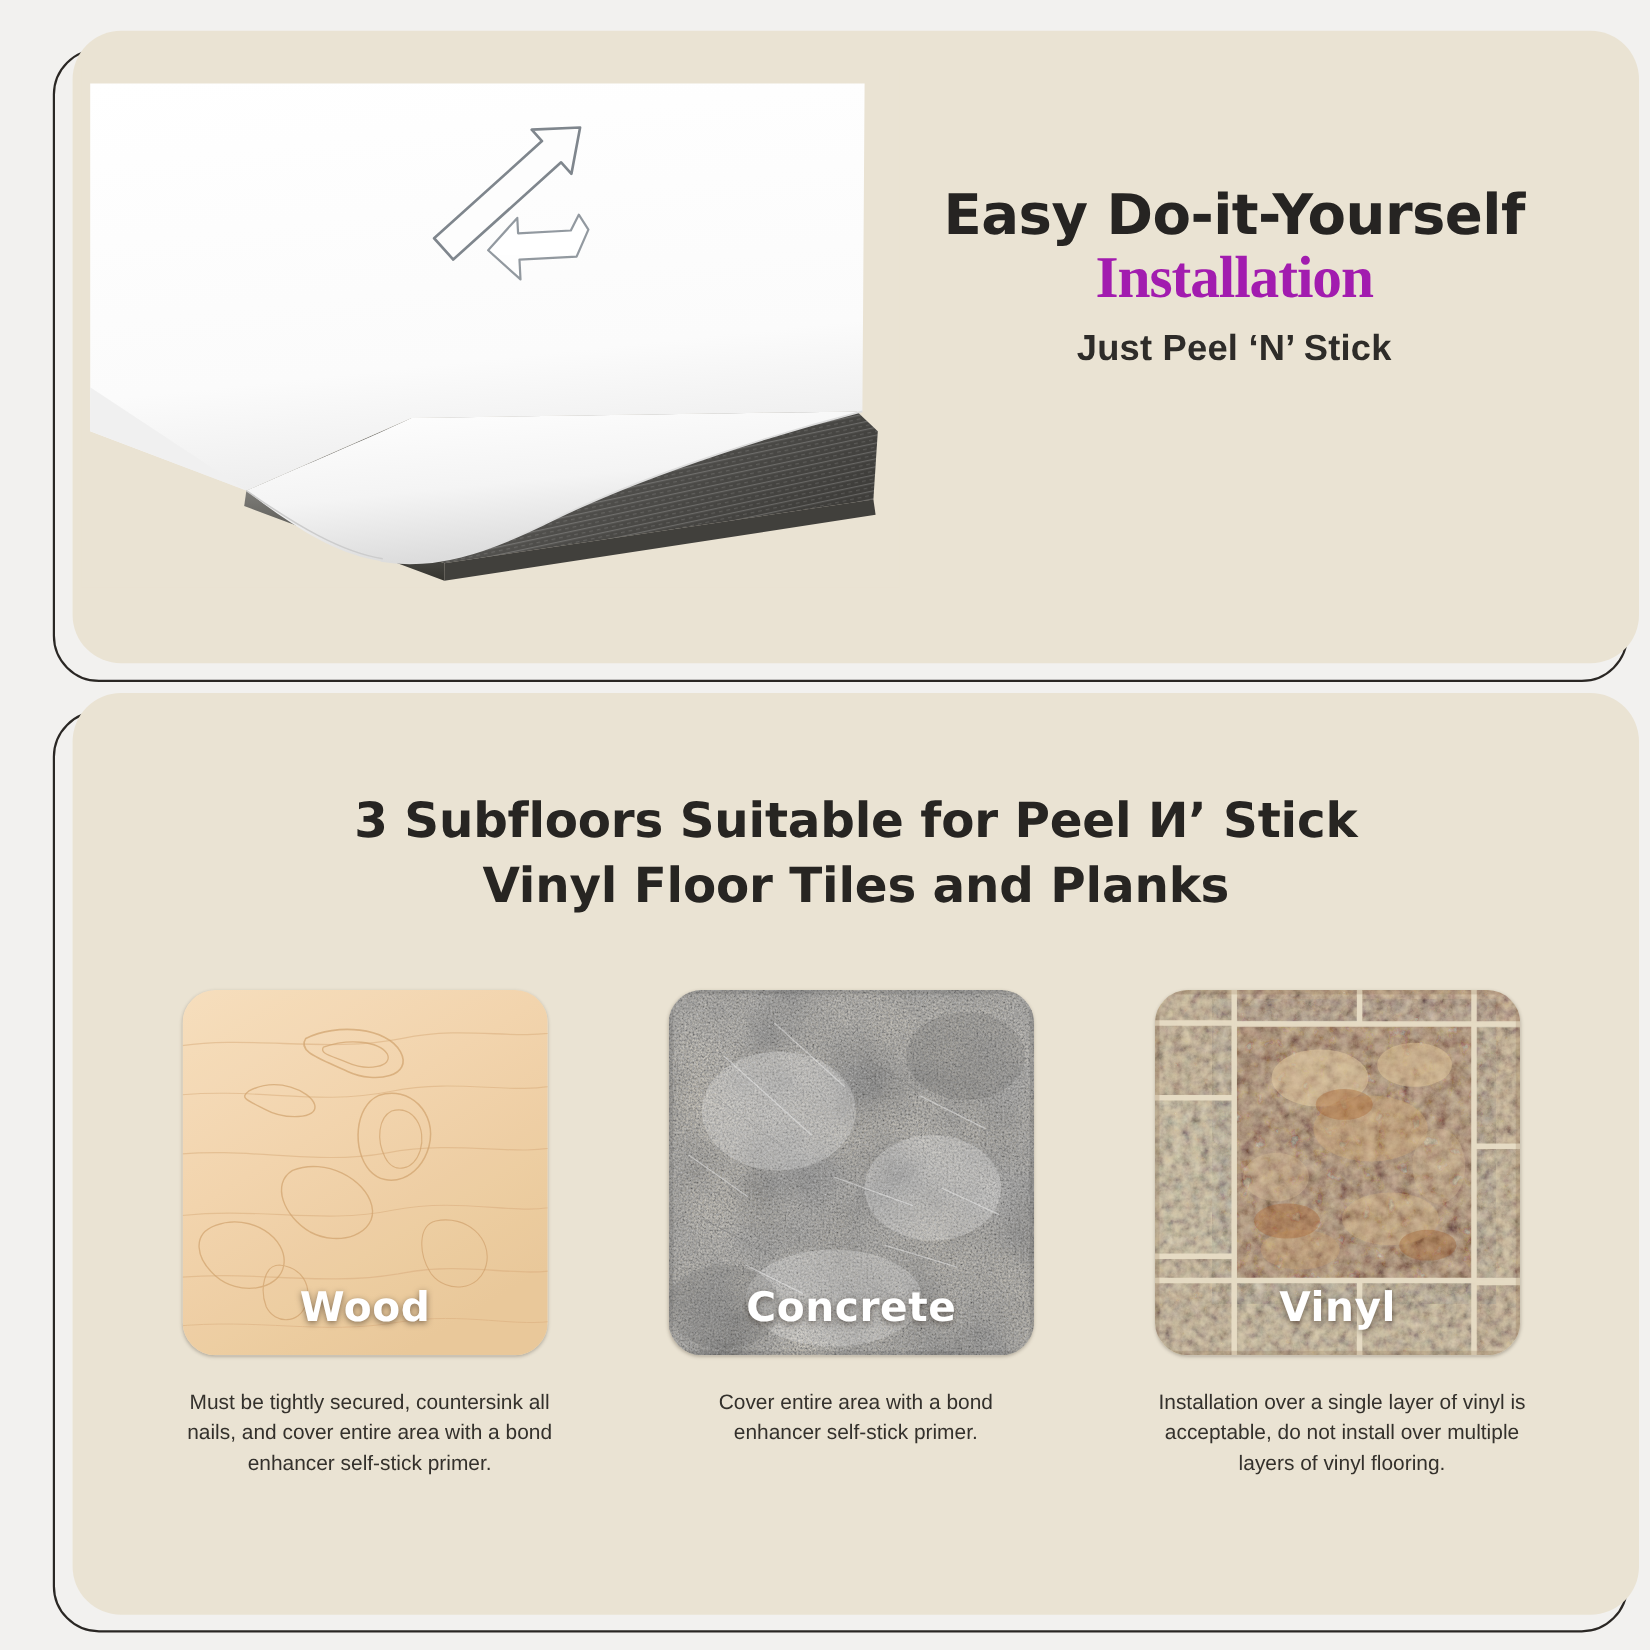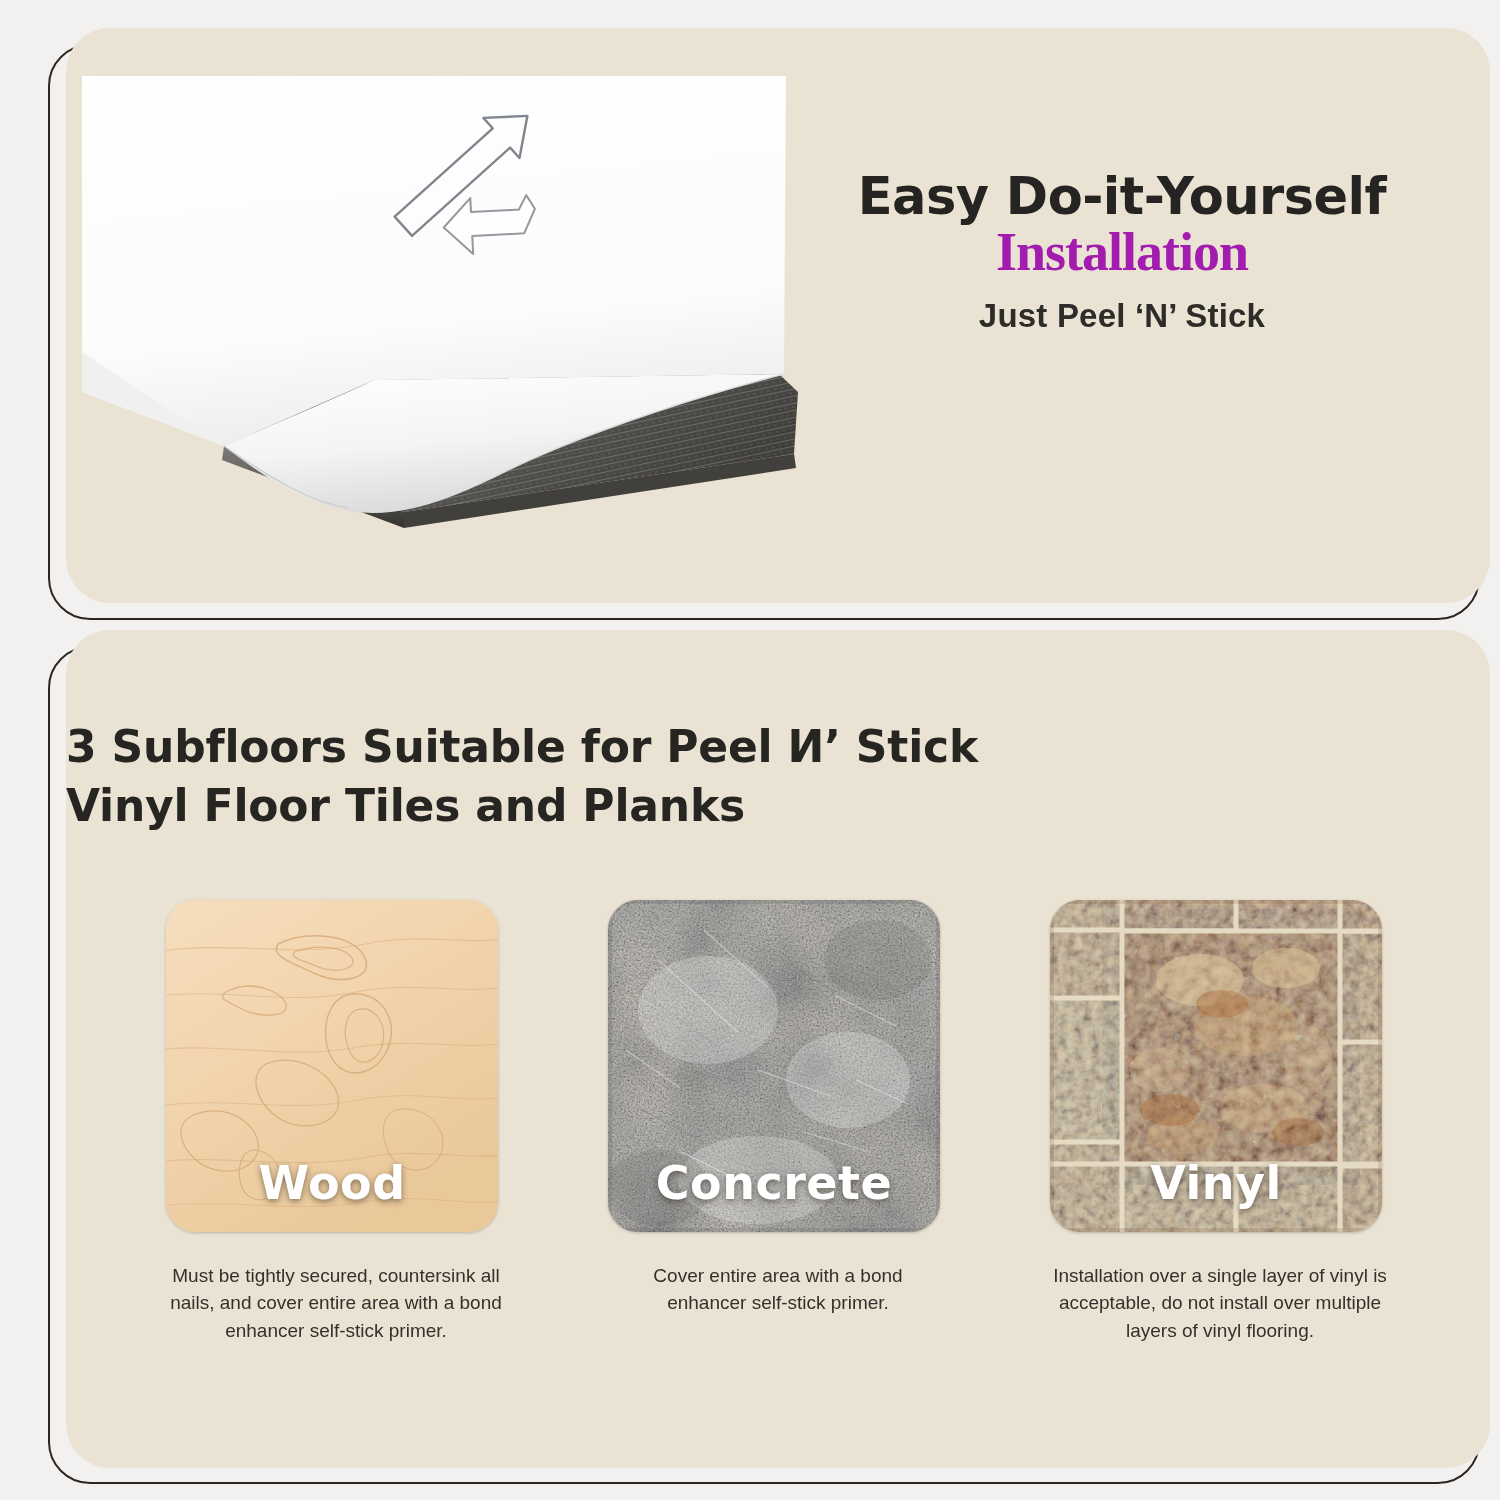--- a/index.html
+++ b/index.html
@@ -100,21 +100,21 @@
   #panel-two {
     left: 34px; top: 630px;
     width: 1424px; height: 838px;
     border-radius: 44px;
   }
 
   #subfloor-heading {
     position: absolute;
     left: 34px; top: 718px;
     width: 1424px;
-    text-align: left;
+    text-align: center;
   }
   .sh-line {
     font-family: "DejaVu Sans", sans-serif;
     font-weight: 700;
     font-size: 44px;
     letter-spacing: -0.2px;
     color: #272522;
     line-height: 1.33;
     white-space: nowrap;
   }
@@ -140,21 +140,21 @@
   }
   .swatch-tile svg { display: block; }
 
   .swatch-label {
     position: absolute;
     left: 0; right: 0;
     bottom: 22px;
     text-align: center;
     font-family: "DejaVu Sans", sans-serif;
     font-weight: 700;
-    font-size: 46px;
+    font-size: 37px;
     letter-spacing: 0.5px;
     color: #ffffff;
     text-shadow: 0 2px 6px rgba(40,30,20,0.55);
   }
 
   .swatch-caption {
     margin-top: 30px;
     text-align: center;
     font-family: "Liberation Sans", sans-serif;
     font-size: 19px;

